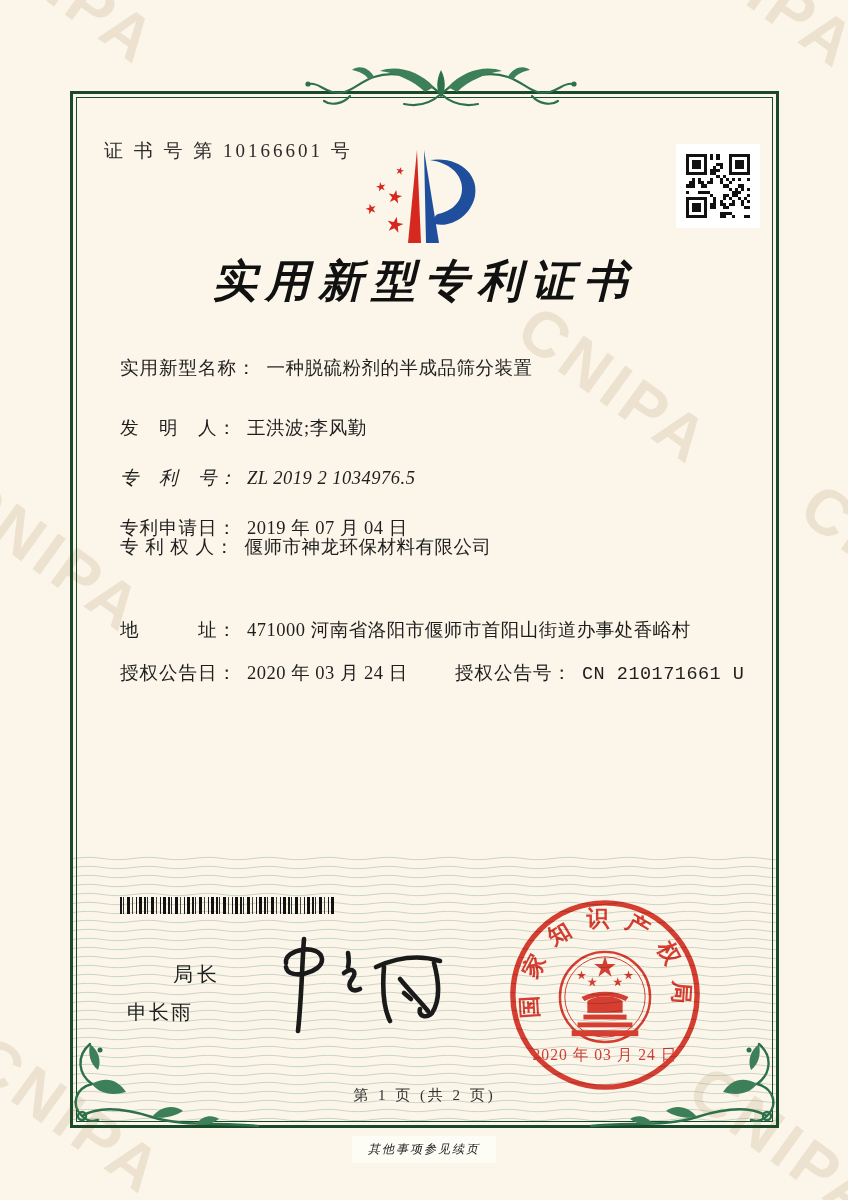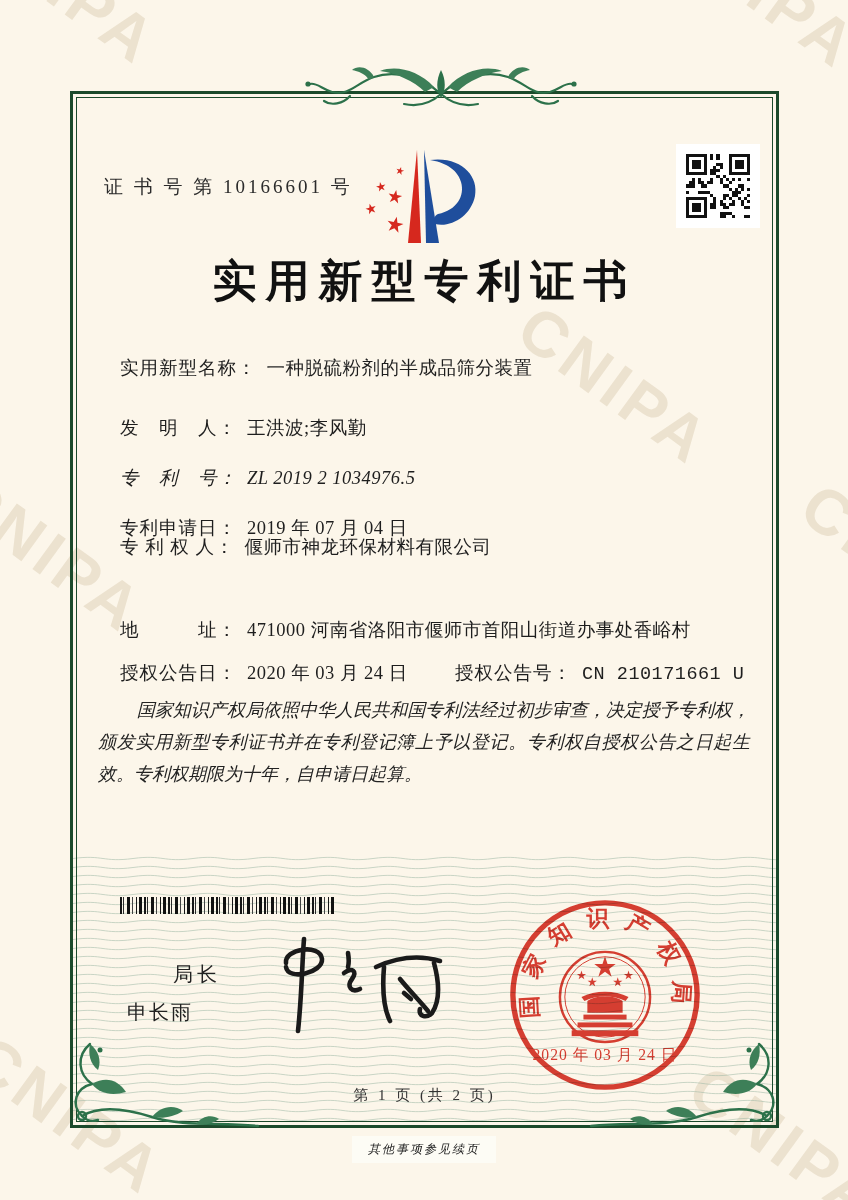--- a/index.html
+++ b/index.html
@@ -12,26 +12,26 @@
       transform:rotate(36deg);white-space:nowrap;z-index:1;}
   
   #waves{left:73px;top:854px;z-index:2;}
   
   .border-outer{left:70px;top:91px;width:709px;height:1037px;border:3px solid #1b4a2b;
       box-sizing:border-box;z-index:3;}
   .border-inner{position:absolute;left:3px;top:3px;right:3px;bottom:3px;
       border:1px solid #1b4a2b;}
   .orn{z-index:4;}
   
-  .cert-no{left:104px;top:138px;font-size:19px;letter-spacing:3px;color:#2b2b2b;z-index:5;margin-top:36px;}
+  .cert-no{left:104px;top:138px;font-size:19px;letter-spacing:3px;color:#2b2b2b;z-index:5;}
   #logo{left:323px;top:136px;z-index:5;}
   .qr-box{left:676px;top:144px;width:84px;height:84px;background:#fff;z-index:5;
       display:flex;align-items:center;justify-content:center;}
   .title{left:70px;top:252px;width:709px;text-align:center;font-size:44px;font-weight:600;
-      letter-spacing:9px;color:#111;z-index:5;}
+      letter-spacing:9px;color:#111;z-index:5;font-style:italic;}
   .frow{position:absolute;left:120px;font-size:18.5px;color:#1e1e1e;z-index:5;white-space:nowrap;}
   .frow .lab{letter-spacing:1px;}
   .frow .val{margin-left:10px;letter-spacing:0.5px;}
   .paras{left:98px;top:694px;width:652px;z-index:5;}
   .paras p{margin:0;font-size:18px;line-height:1.78;text-align:justify;text-indent:2.15em;
       color:#222;font-style:italic;}
   .barcode{left:120px;top:897px;width:216px;height:17px;z-index:5;
     background-image:
       repeating-linear-gradient(90deg,
         #161616 0 2px, transparent 2px 3px,
@@ -252,21 +252,20 @@
   <span class="lab">地　　　址：</span><span class="val">471000  河南省洛阳市偃师市首阳山街道办事处香峪村</span>
 </div>
 <div class="frow" style="top:660px;">
   <span class="lab">授权公告日：</span><span class="val">2020 年 03 月 24 日</span>
 </div>
 <div class="frow" style="top:660px;left:455px;font-family:Liberation Mono, monospace;">
   <span class="lab">授权公告号：</span><span class="val">CN 210171661 U</span>
 </div>
 
 <div class="abs paras">
-  <p>国家知识产权局依照中华人民共和国专利法经过初步审查，决定授予专利权，颁发实用新型专利证书并在专利登记簿上予以登记。专利权自授权公告之日起生效。专利权期限为十年，自申请日起算。</p>
 </div>
 
 <div class="abs barcode"></div>
 
 <div class="abs officer-title">局长</div>
 <div class="abs officer-name">申长雨</div>
 
 <svg id="sign" class="abs" width="200" height="105" viewBox="0 0 200 105">
   <g stroke="#1a1a1a" stroke-width="4.6" fill="none" stroke-linecap="round">
     <path d="M56,6 C54,30 54,60 50,98"></path>

